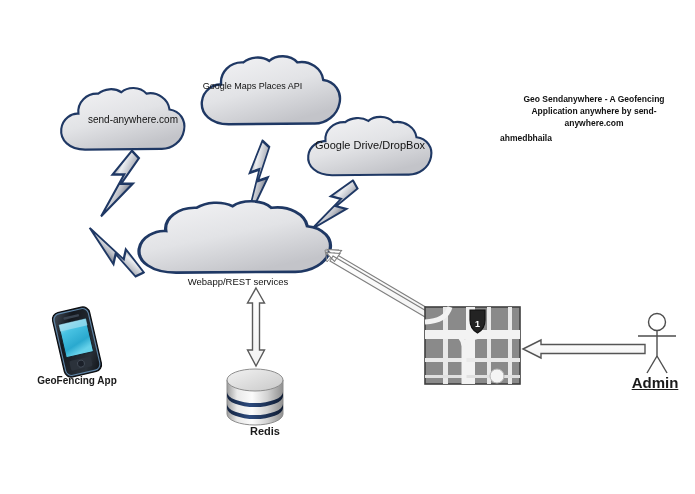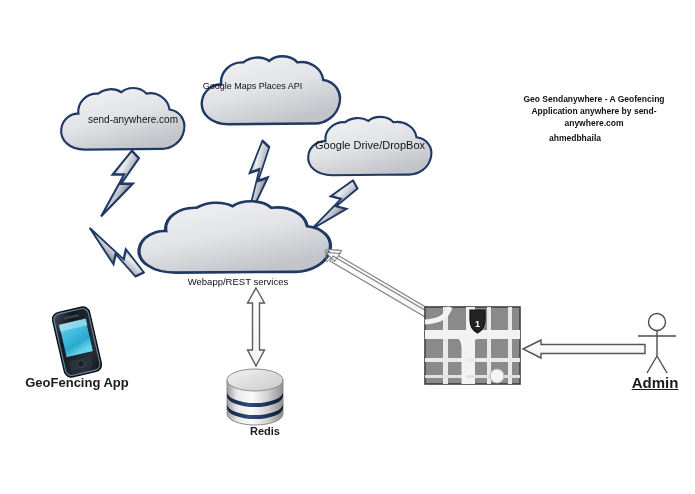--- a/index.html
+++ b/index.html
@@ -45,30 +45,30 @@
     font-size: 8.5px;
     font-weight: bold;
     line-height: 12px;
     color: #111111;
   }
   #credit-block {
     position: absolute;
     left: 500px;
     top: 133px;
     width: 150px;
-    text-align: center;
+    text-align: left;
     font-size: 8.5px;
     font-weight: bold;
     color: #111111;
   }
   .lbl-sendanywhere { left: 66px; top: 114px; width: 116px; font-size: 10px; margin-left: 9px; }
   .lbl-gmaps        { left: 160px; top: 81px;  width: 185px; font-size: 9px; }
   .lbl-gdrive       { left: 300px; top: 139px; width: 140px; font-size: 11px; }
   .lbl-webapp       { left: 148px; top: 240px; width: 180px; font-size: 9.5px; margin-top: 36px; }
-  .lbl-geoapp       { left:  22px; top: 375px; width: 110px; font-size: 13px; }
+  .lbl-geoapp       { left:  22px; top: 375px; width: 110px; font-size: 10px; }
   .lbl-redis        { left: 215px; top: 425px; width: 100px; font-size: 11px; }
   .lbl-admin        { left: 625px; top: 374px; width: 60px;  font-size: 15px; text-decoration: underline; }
 </style>
 </head>
 <body>
 
 <svg id="canvas" viewBox="0 0 695 494">
   <defs>
     <linearGradient id="cloudGrad" x1="0" y1="0" x2="0.55" y2="1">
       <stop offset="0%" stop-color="#f4f4f6"></stop>

